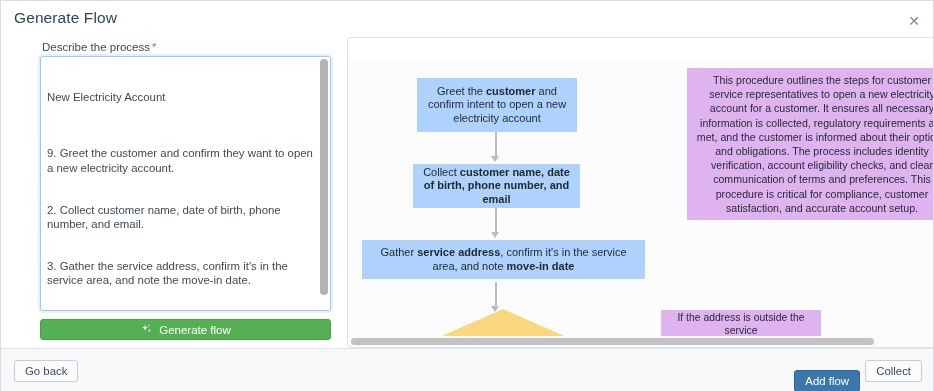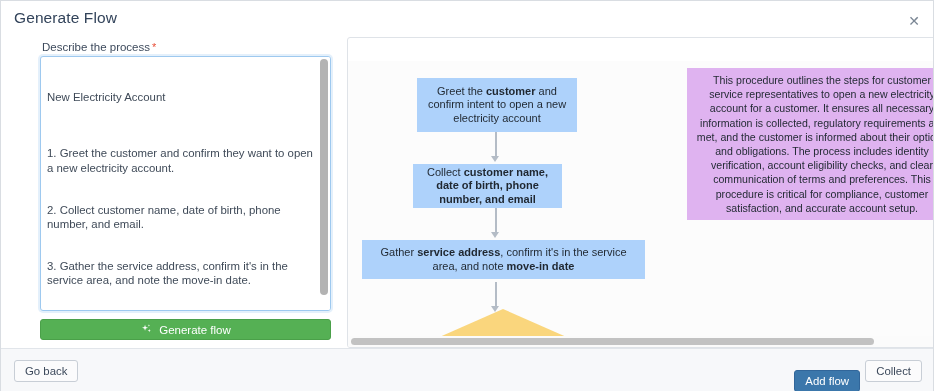--- a/index.html
+++ b/index.html
@@ -204,21 +204,21 @@
     color: #1f2730;
     display: flex;
     align-items: center;
     justify-content: center;
     padding: 4px 8px;
   }
   .node-blue { background: #aed2fb; }
   .node-purple { background: #dfb3f0; }
 
   .n1 { left: 69px; top: 17px; width: 160px; height: 54px; }
-  .n2 { left: 65px; top: 103px; width: 149px; height: 44px; }
+  .n2 { left: 65px; top: 103px; width: 167px; height: 44px; }
   .n3 { left: 14px; top: 179px; width: 283px; height: 39px; }
   .note1 { left: 339px; top: 7px; width: 270px; height: 152px; font-size: 10.6px; line-height: 14.2px; }
   .note2 { left: 313px; top: 249px; width: 160px; height: 28px; font-size: 10.4px; }
 
   .diamond {
     position: absolute;
     left: 37px;
     top: 248px;
     width: 0;
     height: 0;
@@ -334,21 +334,21 @@
   <div class="modal-body">
 
     <div class="left-pane">
       <div class="field-label">
         <span>Describe the process</span><span class="req-star">*</span>
       </div>
 
       <div class="textarea-wrap">
         <div class="textarea-inner">
           <p class="ta-first">New Electricity Account</p>
-          <p class="ta-line">1. Greet the customer and confirm they want to open a new electricity account.</p>
+          <p class="ta-line">9. Greet the customer and confirm they want to open a new electricity account.</p>
           <p class="ta-line">2. Collect customer name, date of birth, phone number, and email.</p>
           <p class="ta-line">3. Gather the service address, confirm it's in the service area, and note the move-in date.</p>
           
           
           
           
           
           
         </div>
         <div class="ta-scroll-track">
@@ -392,20 +392,23 @@
 
         <div class="connector c3"></div>
         <div class="arrow a3"></div>
 
         <div class="diamond"></div>
 
         <div class="node node-purple note1">
           <span>This procedure outlines the steps for customer service representatives to open a new electricity account for a customer. It ensures all necessary information is collected, regulatory requirements are met, and the customer is informed about their options and obligations. The process includes identity verification, account eligibility checks, and clear communication of terms and preferences. This procedure is critical for compliance, customer satisfaction, and accurate account setup.</span>
         </div>
 
+        <div class="node node-purple note2">
+          <span>If the address is outside the service</span>
+        </div>
       </div>
 
       <div class="diag-vtrack">
         <div class="diag-vthumb"></div>
       </div>
       <div class="diag-htrack">
         <div class="diag-hthumb"></div>
       </div>
     </div>
 

